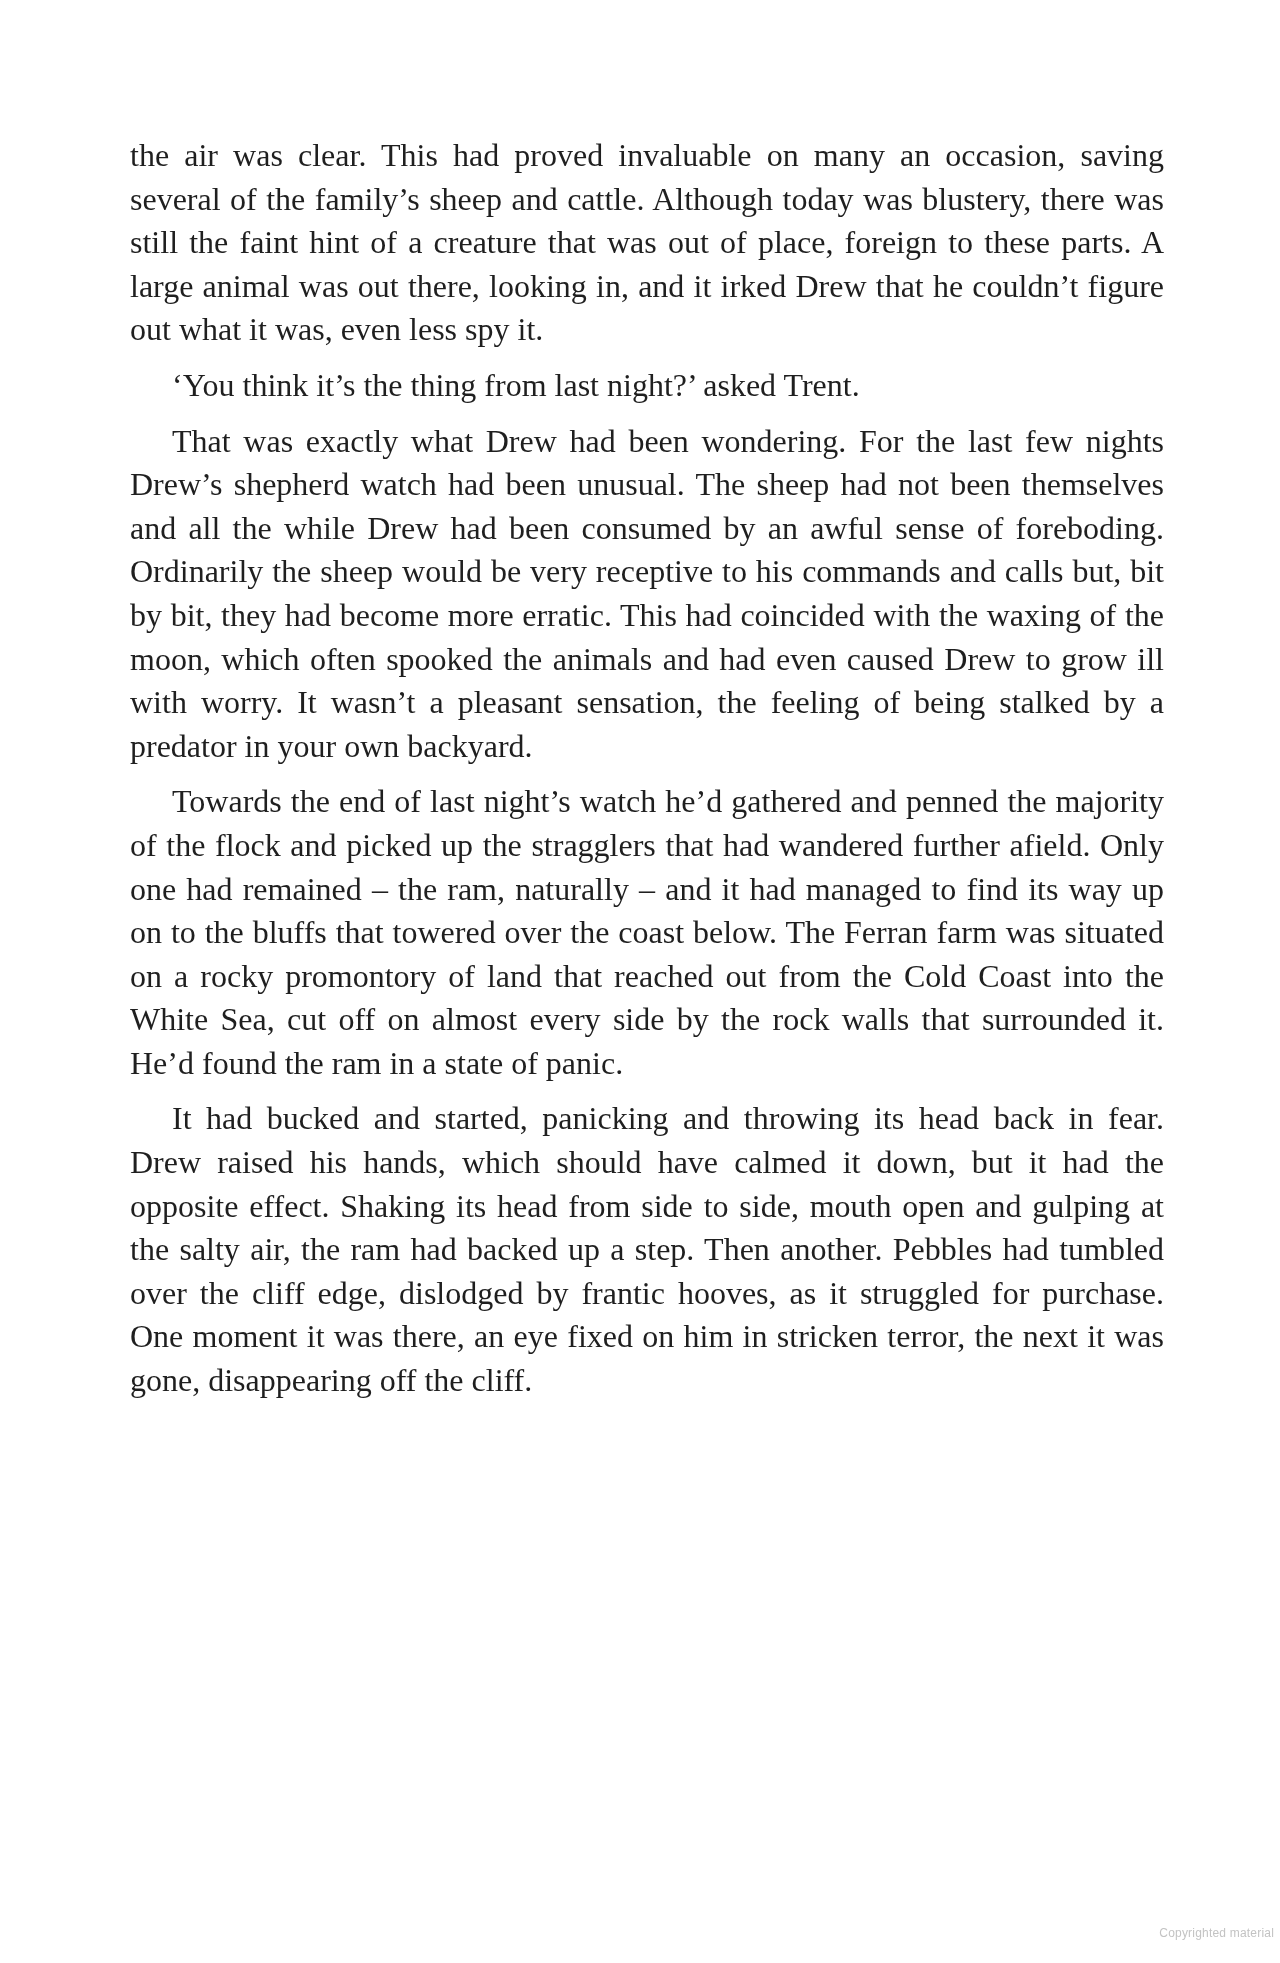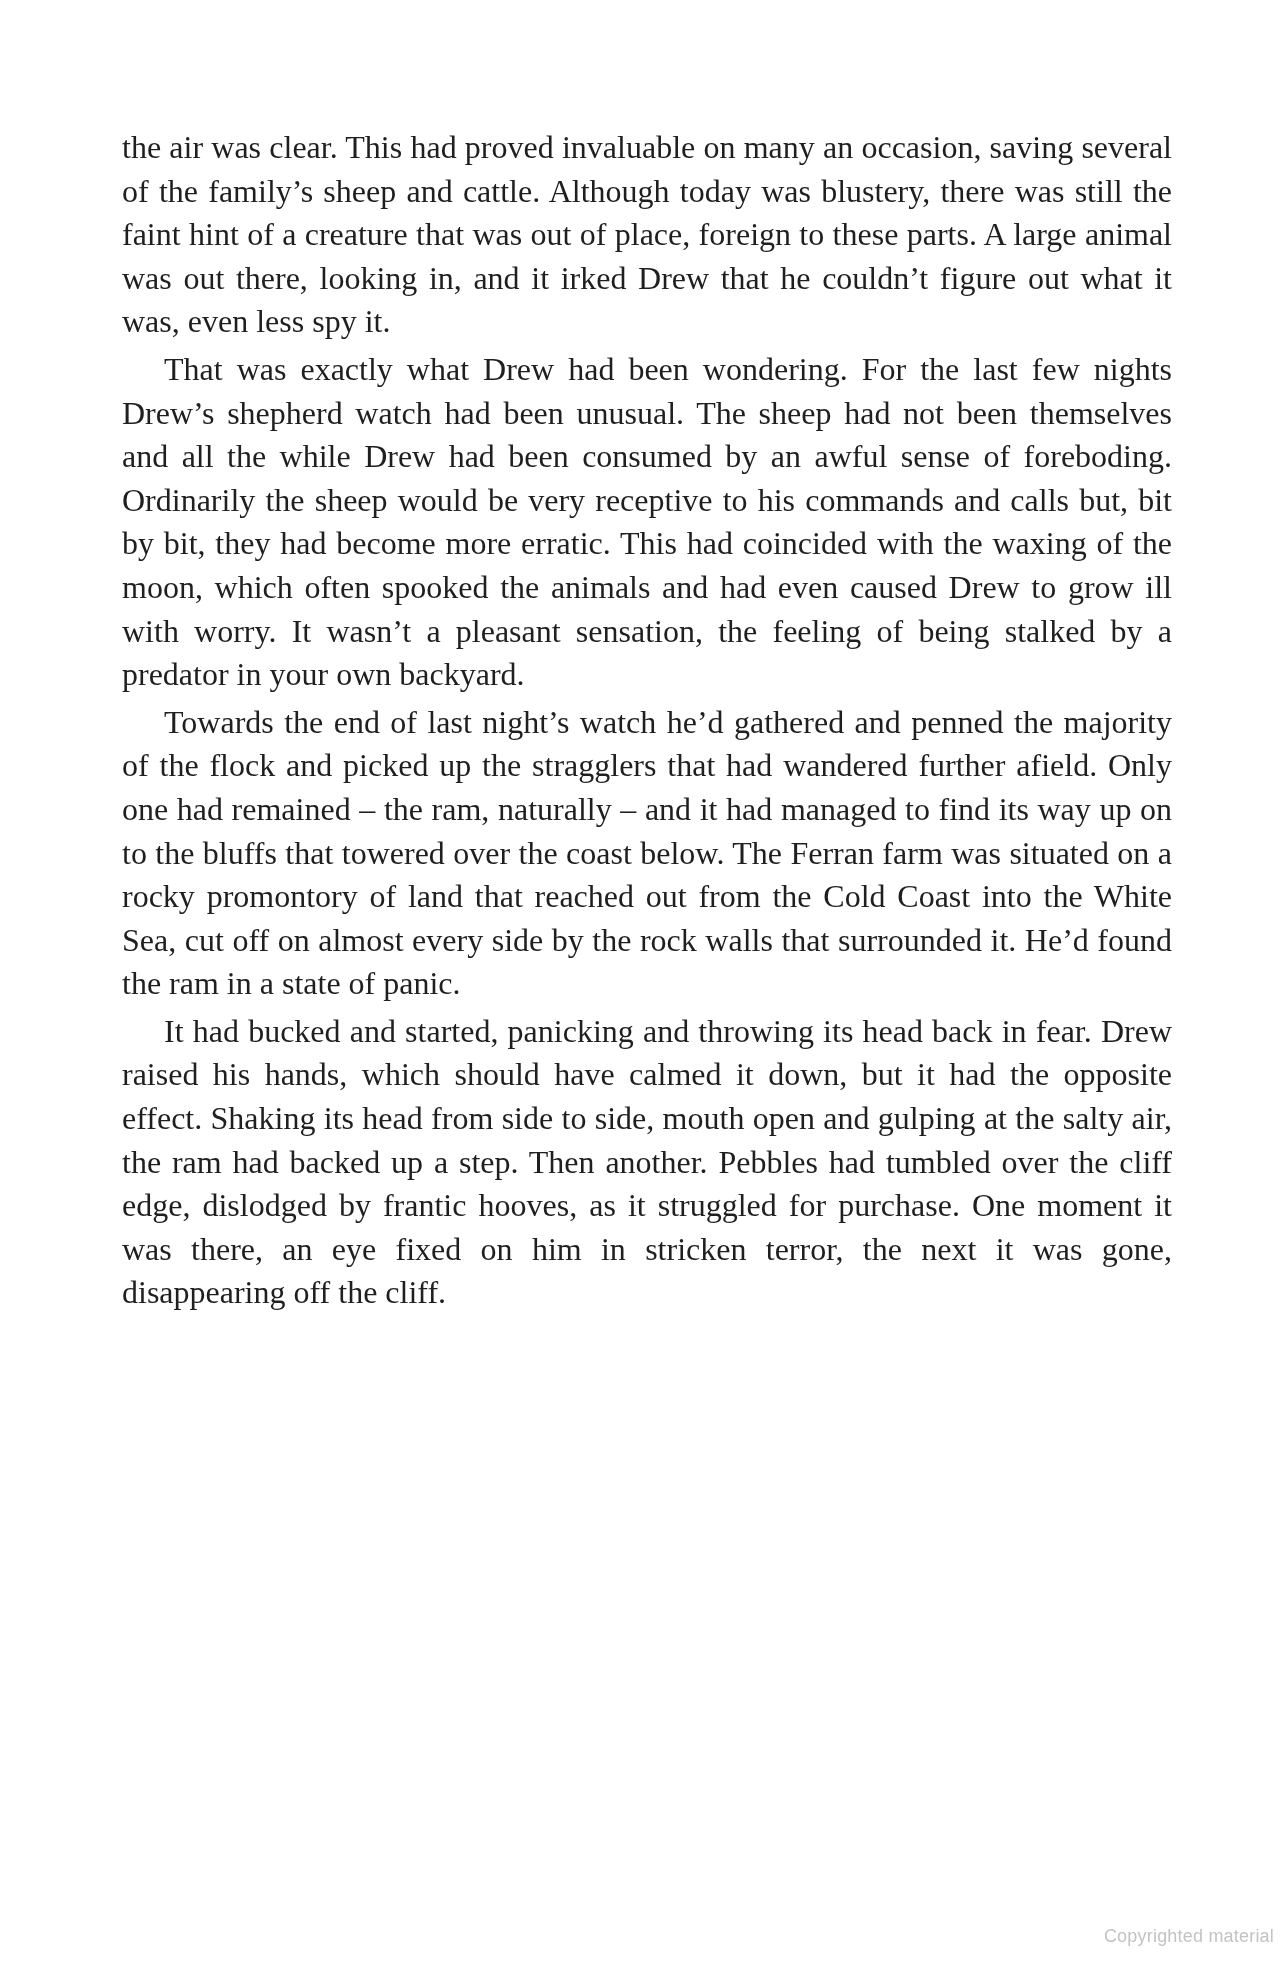--- a/index.html
+++ b/index.html
@@ -24,43 +24,44 @@
     left: 118px;
     top: 122px;
     width: 1058px;
     color: #1f1f1f;
     font-size: 32px;
     line-height: 43.6px;
     text-align: justify;
     text-justify: inter-word;
   }
   .page-text p {
-    margin: 4px;
+    margin: 12px;
     padding: 0;
   }
   .page-text p.indent {
     text-indent: 42px;
   }
   .watermark {
     position: absolute;
     top: 1926px;
     right: 6px;
     font-family: "Liberation Sans", sans-serif;
-    font-size: 18px;
+    font-size: 12px;
     color: #c3c3c3;
     letter-spacing: 0.2px;
   }
 </style>
 </head>
 <body>
 
 <div class="book-page">
 
   <div class="page-text">
     <p>the air was clear. This had proved invaluable on many an occasion, saving several of the family’s sheep and cattle. Although today was blustery, there was still the faint hint of a creature that was out of place, foreign to these parts. A large animal was out there, looking in, and it irked Drew that he couldn’t figure out what it was, even less spy it.</p>
+    <p class="indent">‘You think it’s the thing from last night?’ asked Trent.</p>
     <p class="indent">That was exactly what Drew had been wondering. For the last few nights Drew’s shepherd watch had been unusual. The sheep had not been themselves and all the while Drew had been consumed by an awful sense of foreboding. Ordinarily the sheep would be very receptive to his commands and calls but, bit by bit, they had become more erratic. This had coincided with the waxing of the moon, which often spooked the animals and had even caused Drew to grow ill with worry. It wasn’t a pleasant sensation, the feeling of being stalked by a predator in your own backyard.</p>
     <p class="indent">Towards the end of last night’s watch he’d gathered and penned the majority of the flock and picked up the stragglers that had wandered further afield. Only one had remained – the ram, naturally – and it had managed to find its way up on to the bluffs that towered over the coast below. The Ferran farm was situated on a rocky promontory of land that reached out from the Cold Coast into the White Sea, cut off on almost every side by the rock walls that surrounded it. He’d found the ram in a state of panic.</p>
     <p class="indent">It had bucked and started, panicking and throwing its head back in fear. Drew raised his hands, which should have calmed it down, but it had the opposite effect. Shaking its head from side to side, mouth open and gulping at the salty air, the ram had backed up a step. Then another. Pebbles had tumbled over the cliff edge, dislodged by frantic hooves, as it struggled for purchase. One moment it was there, an eye fixed on him in stricken terror, the next it was gone, disappearing off the cliff.</p>
   </div>
 
   <div class="watermark">Copyrighted material</div>
 
 </div>
 
 </body></html>

